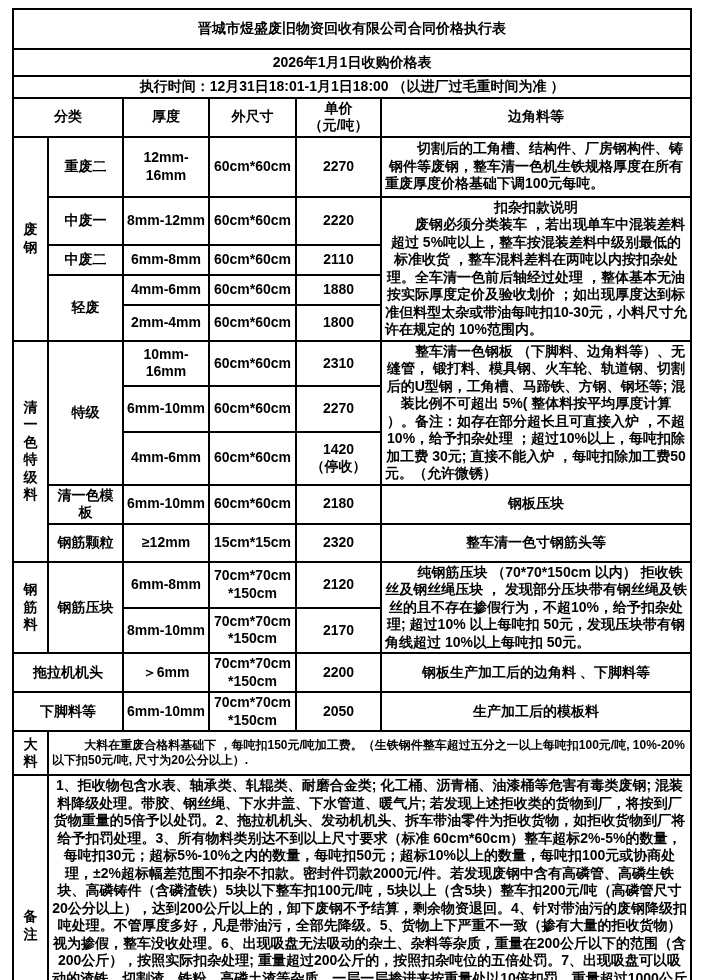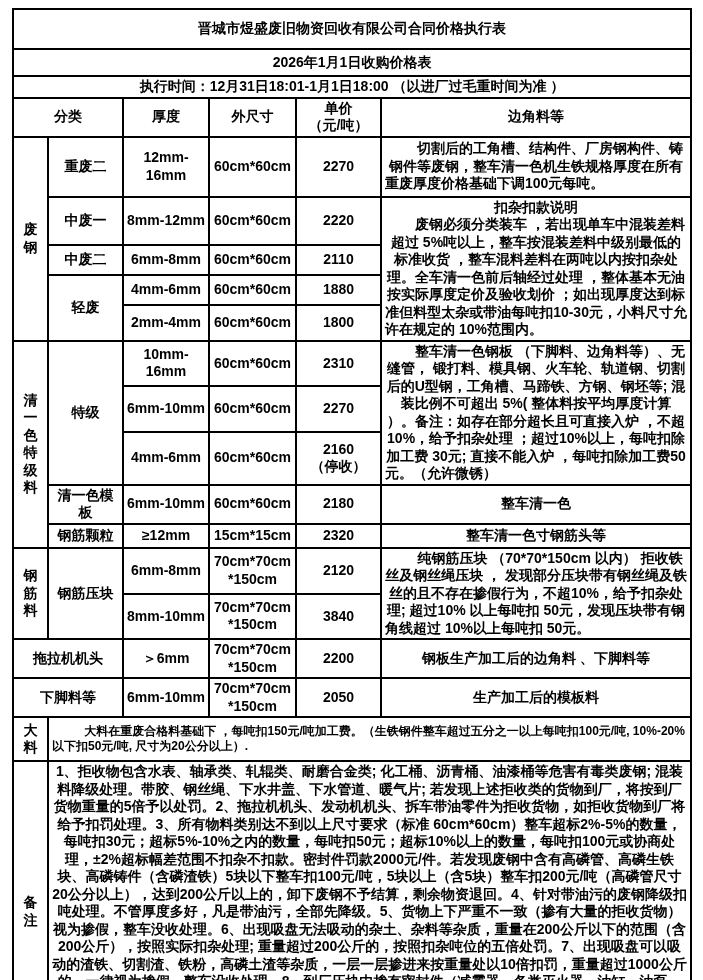--- a/index.html
+++ b/index.html
@@ -144,31 +144,31 @@
       </td>
     </tr>
     <tr style="height:45px">
       <td>6mm-10mm</td>
       <td>60cm*60cm</td>
       <td>2270</td>
     </tr>
     <tr style="height:52px">
       <td>4mm-6mm</td>
       <td>60cm*60cm</td>
-      <td class="pre">2160
+      <td class="pre">1420
 （停收）</td>
     </tr>
     <tr style="height:30px">
       <td>清一色模板</td>
       <td>6mm-10mm</td>
       <td>60cm*60cm</td>
       <td>2180</td>
-      <td class="desc-center">整车清一色</td>
-    </tr>
-    <tr style="height:24px">
+      <td class="desc-center">钢板压块</td>
+    </tr>
+    <tr style="height:38px">
       <td>钢筋颗粒</td>
       <td>≥12mm</td>
       <td>15cm*15cm</td>
       <td>2320</td>
       <td class="desc-center">整车清一色寸钢筋头等</td>
     </tr>
 
     <tr style="height:40px">
       <td rowspan="2" class="group-cell">钢筋料</td>
       <td rowspan="2">钢筋压块</td>
@@ -177,21 +177,21 @@
 *150cm</td>
       <td>2120</td>
       <td rowspan="2" class="desc">
         <div class="indent">纯钢筋压块 （70*70*150cm 以内） 拒收铁丝及钢丝绳压块 ， 发现部分压块带有钢丝绳及铁丝的且不存在掺假行为，不超10%，给予扣杂处理; 超过10% 以上每吨扣 50元，发现压块带有钢角线超过 10%以上每吨扣 50元。</div>
       </td>
     </tr>
     <tr style="height:35px">
       <td>8mm-10mm</td>
       <td class="pre">70cm*70cm
 *150cm</td>
-      <td>3840</td>
+      <td>2170</td>
     </tr>
 
     <tr style="height:35px">
       <td colspan="2">拖拉机机头</td>
       <td>＞6mm</td>
       <td class="pre">70cm*70cm
 *150cm</td>
       <td>2200</td>
       <td class="desc-center">钢板生产加工后的边角料 、下脚料等</td>
     </tr>

